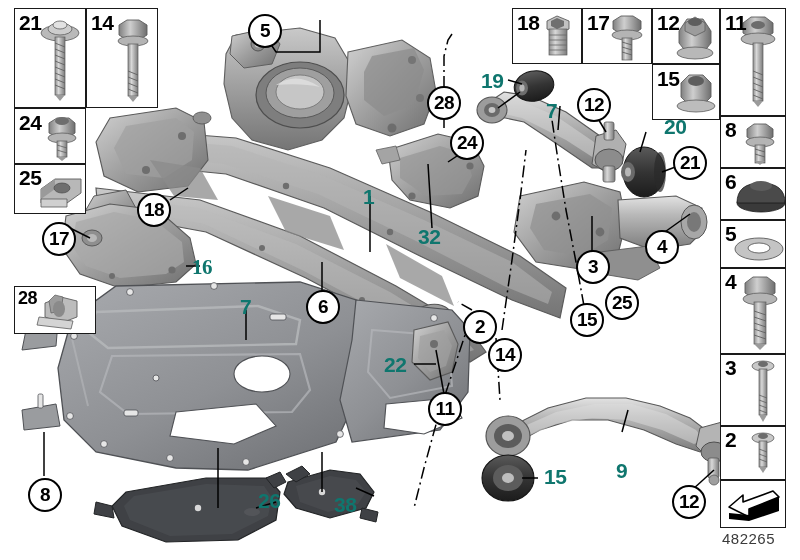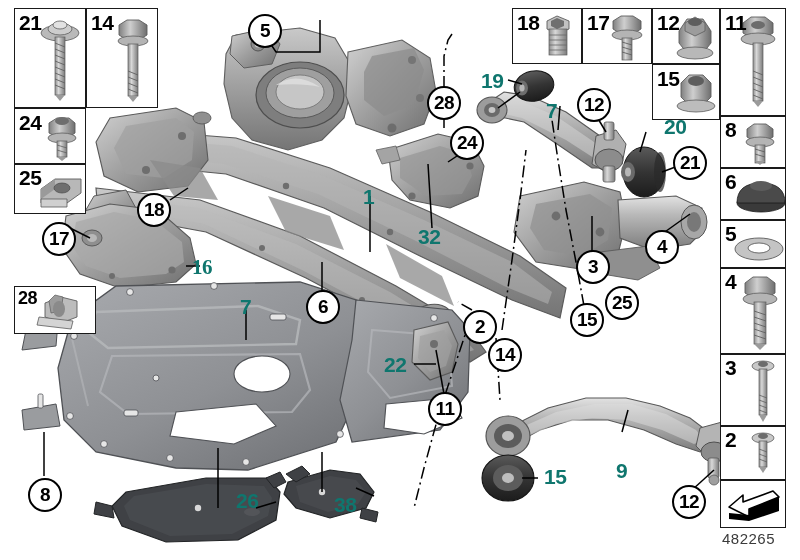--- a/index.html
+++ b/index.html
@@ -590,16 +590,16 @@
   <div class="lbl" style="left:363px;top:186px;">1</div>
   <div class="lbl" style="left:418px;top:226px;">32</div>
   <div class="lbl" style="left:481px;top:70px;">19</div>
   <div class="lbl" style="left:546px;top:100px;">7</div>
   <div class="lbl" style="left:664px;top:116px;">20</div>
   <div class="lbl" style="left:192px;top:257px;font-family:Liberation Serif, serif;">16</div>
   <div class="lbl" style="left:240px;top:296px;">7</div>
   <div class="lbl" style="left:384px;top:354px;">22</div>
   <div class="lbl" style="left:544px;top:466px;">15</div>
   <div class="lbl" style="left:616px;top:460px;">9</div>
-  <div class="lbl" style="left:236px;top:490px;">26</div>
+  <div class="lbl" style="left:258px;top:490px;">26</div>
   <div class="lbl" style="left:334px;top:494px;">38</div>
 
 </div>
 
 </body></html>

